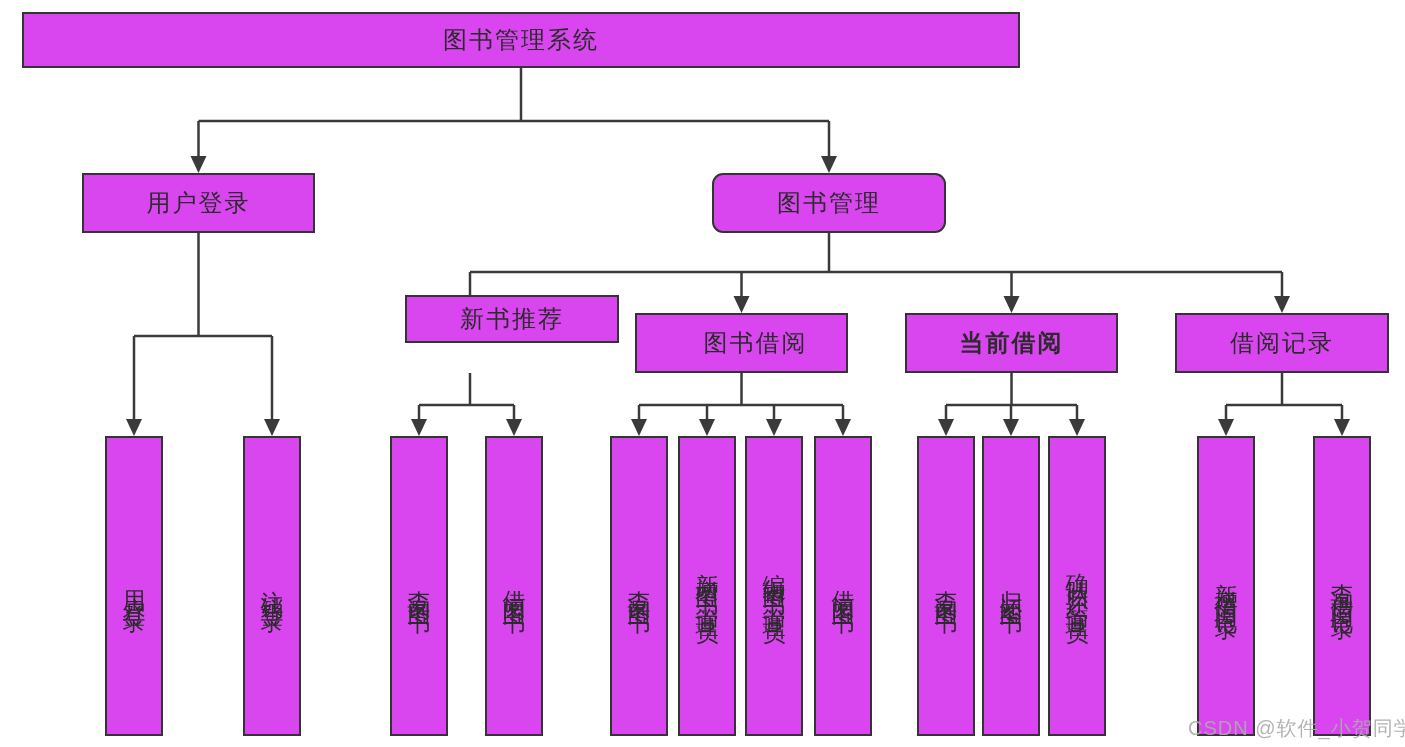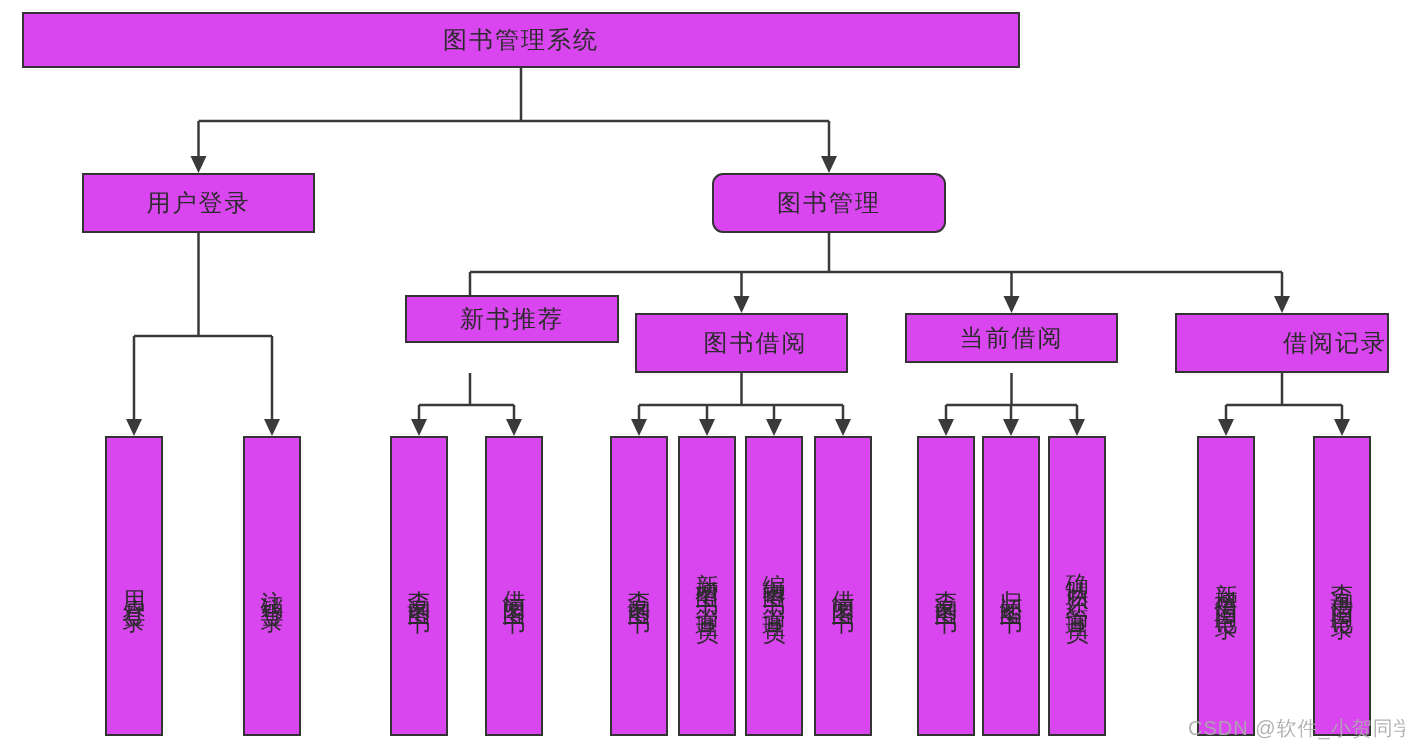--- a/index.html
+++ b/index.html
@@ -152,24 +152,24 @@
   <div class="node h" style="left:712px; top:173px; width:234px; height:60px;border-radius:11px;">
     <span class="label">图书管理</span>
   </div>
 
   <div class="node h" style="left:363px; top:295px; width:214px; height:48px;margin-left:42px;">
     <span class="label">新书推荐</span>
   </div>
   <div class="node h" style="left:635px; top:313px; width:213px; height:60px;padding-left:28px;">
     <span class="label">图书借阅</span>
   </div>
-  <div class="node h" style="left:905px; top:313px; width:213px; height:50px;">
+  <div class="node h" style="left:905px; top:313px; width:213px; height:60px;font-weight:bold;">
     <span class="label">当前借阅</span>
   </div>
-  <div class="node h" style="left:1175px; top:313px; width:214px; height:60px;justify-content:flex-end;">
+  <div class="node h" style="left:1175px; top:313px; width:214px; height:60px;">
     <span class="label">借阅记录</span>
   </div>
 
   <div class="node leaf" style="left:105px;">
     <span class="label">用户登录</span>
   </div>
   <div class="node leaf" style="left:243px;">
     <span class="label">注销登录</span>
   </div>
 

